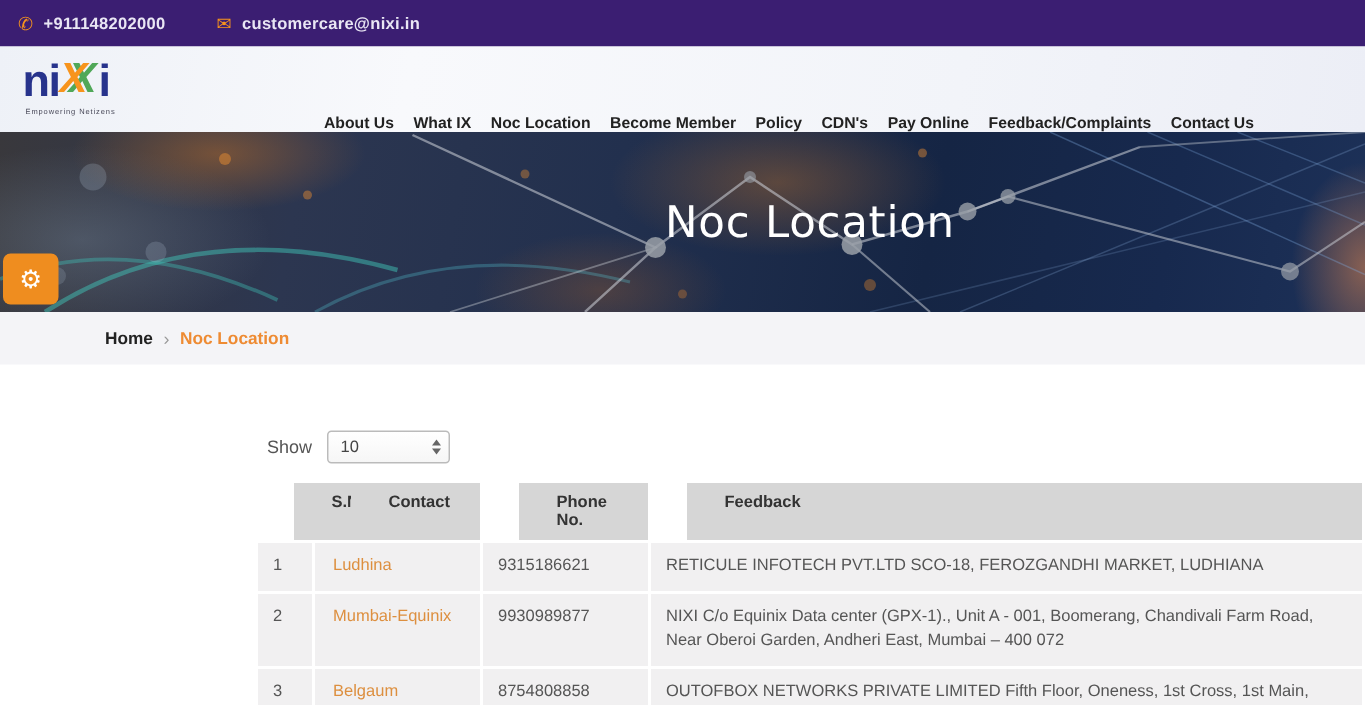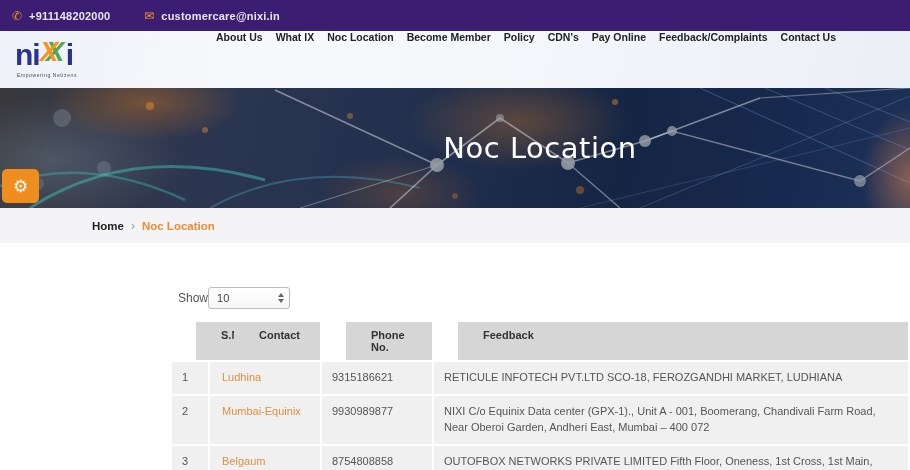--- a/index.html
+++ b/index.html
@@ -17,21 +17,21 @@
   .navbar { position:absolute; left:0; top:31px; width:910px; height:57px;
             background:linear-gradient(100deg,#eef1f7 0%,#f8f9fc 30%,#f2f4f9 70%,#eceef6 100%); }
   .logo { position:absolute; left:15px; top:9px; cursor:pointer; line-height:1; }
   .logo .row { display:flex; align-items:flex-end; }
   .logo .navy { color:#27338c; font-size:30px; font-weight:bold; letter-spacing:-1px; }
   .logo .xwrap { position:relative; width:26px; height:30px; }
   .logo .xo { position:absolute; left:0; top:-2px; color:#f7941d; font-size:28px; font-weight:bold; font-style:italic; }
   .logo .xg { position:absolute; left:6px; top:-2px; color:#3fa047; font-size:28px; font-weight:bold; font-style:italic; opacity:.9; }
   .logo .tagline { font-size:5px; color:#4a4a5a; letter-spacing:.6px; margin-top:3px; padding-left:2px; }
 
-  .navmenu { position:absolute; left:216px; top:0; height:57px; display:flex; align-items:flex-start; gap:13px; }
+  .navmenu { position:absolute; left:216px; top:0; height:57px; display:flex; align-items:flex-end; gap:13px; }
   .navitem { font-size:10.5px; font-weight:bold; color:#222; cursor:pointer; white-space:nowrap; }
 
   
   .hero { position:absolute; left:0; top:88px; width:910px; height:120px;
           background:
             radial-gradient(ellipse 70px 100px at 100% 75%, rgba(155,104,82,.85), rgba(155,104,82,0) 70%),
             radial-gradient(ellipse 140px 55px at 16% 12%, rgba(186,108,40,.50), rgba(186,108,40,0) 70%),
             radial-gradient(ellipse 160px 70px at 57% 28%, rgba(196,118,44,.38), rgba(196,118,44,0) 70%),
             radial-gradient(ellipse 120px 55px at 44% 88%, rgba(176,100,40,.30), rgba(176,100,40,0) 70%),
             radial-gradient(ellipse 180px 90px at 6% 60%, rgba(142,167,192,.28), rgba(142,167,192,0) 70%),
@@ -43,27 +43,27 @@
                 font-weight:500; letter-spacing:.5px; white-space:nowrap; }
 
   
   .gearbtn { position:absolute; left:2px; top:169px; width:37px; height:34px;
              background:#ef8d1f; border-radius:5px; display:flex; align-items:center;
              justify-content:center; cursor:pointer; z-index:5; }
   .gearbtn .gicon { color:#fff; font-size:17px; line-height:1; }
 
   
   .crumbbar { position:absolute; left:0; top:208px; width:910px; height:35px;
-              background:#f4f4f7; display:flex; align-items:center; padding-left:92px; gap:7px; }
+              background:#f4f4f7; display:flex; align-items:center; padding-left:70px; gap:7px; }
   .crumb-home { font-size:11.5px; font-weight:bold; color:#222; cursor:pointer; }
   .crumb-sep { font-size:12px; color:#999; }
   .crumb-cur { font-size:11.5px; font-weight:bold; color:#ee8b33; }
 
   
-  .showrow { position:absolute; left:178px; top:287px; display:flex; align-items:center; }
+  .showrow { position:absolute; left:178px; top:287px; display:flex; align-items:center; gap:10px; }
   .showrow .slabel { font-size:12px; color:#555; }
   .pagesize { width:82px; height:22px; border:1px solid #bbb; border-radius:3px;
               background:linear-gradient(#ffffff,#f6f6f6); display:flex; align-items:center;
               padding-left:8px; font-size:11px; color:#444; cursor:pointer; }
   .pagesize .spin { margin-left:auto; margin-right:5px; display:flex; flex-direction:column; gap:2px; }
   .pagesize .spin .up { width:0;height:0;border-left:3px solid transparent;border-right:3px solid transparent;border-bottom:4px solid #666; }
   .pagesize .spin .dn { width:0;height:0;border-left:3px solid transparent;border-right:3px solid transparent;border-top:4px solid #666; }
 
   
   .loctable { position:absolute; left:172px; top:322px; width:736px;

